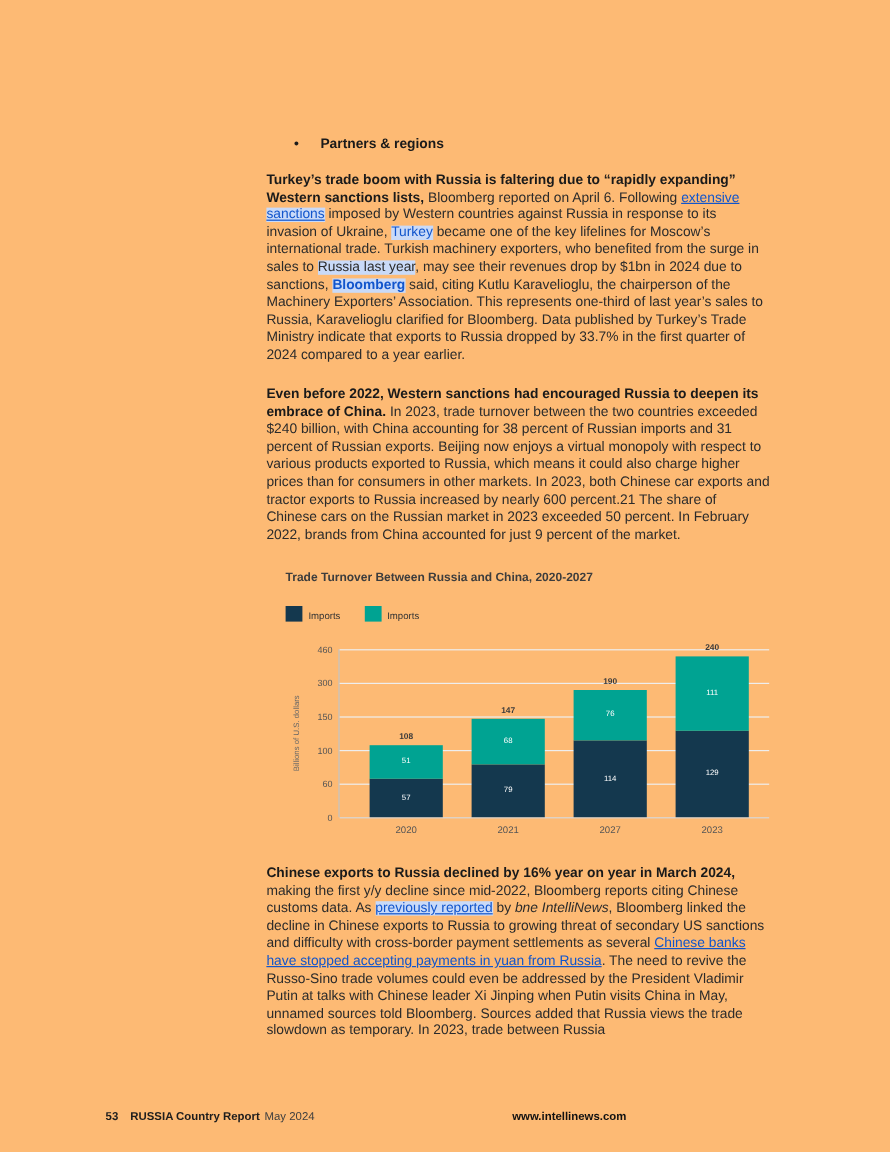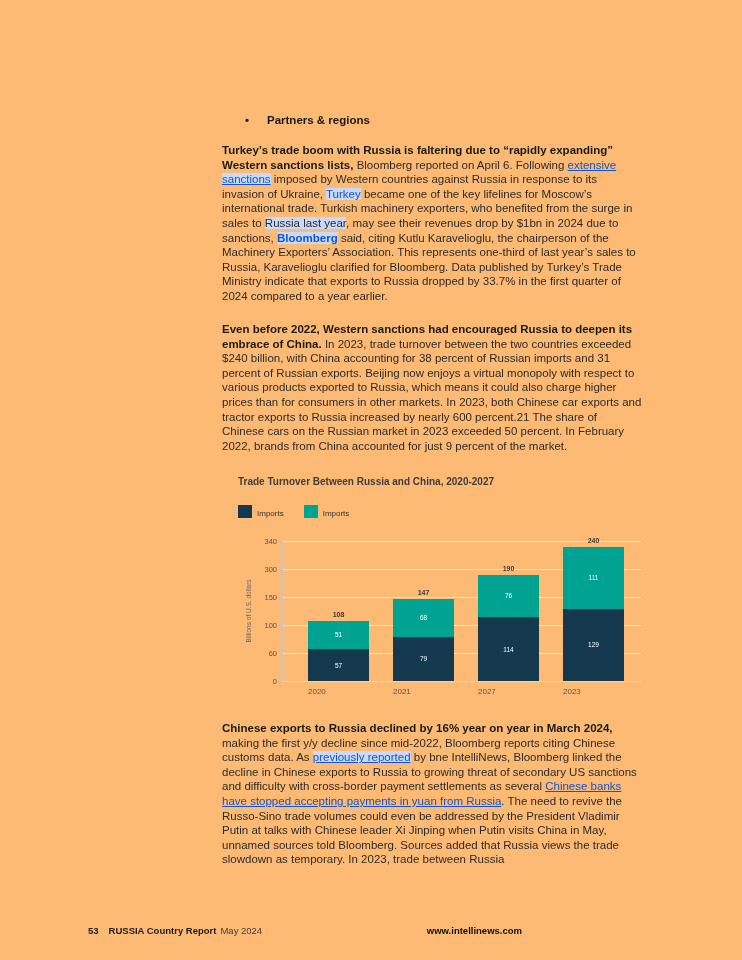--- a/index.html
+++ b/index.html
@@ -7,38 +7,38 @@
         font-family:"Liberation Sans",sans-serif;color:#262626;}
   .heading{position:absolute;left:245px;top:114px;font-size:11.5px;font-weight:bold;color:#1a1a1a;}
   .heading .bullet{display:inline-block;width:22px;}
   .para{position:absolute;left:222px;width:420px;margin:0;font-size:11.5px;line-height:14.6px;
         color:#2b2b2b;text-align:left;}
   .p1{top:143px;} .p2{top:322px;} .p3{top:721px;}
   .seg-bold{font-weight:bold;color:#1a1a1a;text-align:right;}
   .seg-link{color:#1155cc;}
   .seg-underline{text-decoration:underline;}
   .seg-hl{background:#c9daf8;}
-  .seg-italic{}
+  .seg-italic{font-style:italic;}
   
   .chart{position:absolute;left:238px;top:476px;width:410px;height:232px;}
   .chart-title{position:absolute;left:0;top:0;font-size:10px;font-weight:600;color:#3d3d3d;white-space:nowrap;}
   .chart-legend{position:absolute;left:0;top:29px;display:flex;gap:20px;align-items:center;}
   .legend-item{display:flex;align-items:flex-end;gap:5px;}
   .legend-swatch{width:14px;height:13px;display:inline-block;}
   .legend-label{font-size:8px;color:#333;}
   .chart-ylabel{position:absolute;left:10px;top:135px;transform:translate(-50%,-50%) rotate(-90deg);
         font-size:6.5px;color:#666;white-space:nowrap;}
   .chart-plot{position:absolute;left:44px;top:65px;width:358px;height:140px;border-left:1px solid #c4c4c4;}
   .gridline{position:absolute;left:0;width:358px;height:1px;background:#eeeeee;}
   .gridline.base{background:#d8d8d8;}
   .ytick{position:absolute;left:-30px;width:24px;text-align:right;font-size:7.5px;color:#555;}
   .bar-seg{position:absolute;display:flex;align-items:center;justify-content:center;}
   .bar-seg .bar-label{font-size:6.5px;color:#ffffff;}
   .bar-total{position:absolute;width:61px;text-align:center;font-size:7px;font-weight:bold;color:#3a3a3a;}
-  .xtick{position:absolute;top:146px;width:61px;font-size:8px;color:#555;}
+  .xtick{position:absolute;top:146px;width:61px;text-align:center;font-size:8px;color:#555;}
   
   .footer{position:absolute;left:0;top:925px;width:660px;height:16px;font-size:9.5px;color:#1d1d1d;}
   .footer-left{position:absolute;left:88px;top:0;}
   .page-num{font-weight:bold;margin-right:10px;}
   .report-title{font-weight:bold;}
   .report-date{margin-left:4px;color:#3f3f3f;}
   .footer-link{position:absolute;right:138px;top:0;font-weight:bold;
         color:#111;cursor:pointer;}
 </style>
 </head>
@@ -72,21 +72,21 @@
         <div class="ytick" style="top: 135.5px;">0</div>
         <div class="gridline" style="top: 112px;"></div>
         <div class="ytick" style="top: 107.5px;">60</div>
         <div class="gridline" style="top: 84px;"></div>
         <div class="ytick" style="top: 79.5px;">100</div>
         <div class="gridline" style="top: 56px;"></div>
         <div class="ytick" style="top: 51.5px;">150</div>
         <div class="gridline" style="top: 28px;"></div>
         <div class="ytick" style="top: 23.5px;">300</div>
         <div class="gridline" style="top: 0px;"></div>
-        <div class="ytick" style="top: -4.5px;">340</div>
+        <div class="ytick" style="top: -4.5px;">460</div>
         <div class="bar-seg" style="left: 25px; width: 61px; bottom: 0px; height: 31.92px; background: rgb(20, 56, 78);">
           <span class="bar-label">57</span>
         </div>
         <div class="bar-seg" style="left: 25px; width: 61px; bottom: 31.92px; height: 28.56px; background: rgb(0, 163, 146);">
           <span class="bar-label">51</span>
         </div>
         <div class="bar-total" style="left: 25px; bottom: 63.48px;">108</div>
         <div class="xtick" style="left: 25px;">2020</div>
         <div class="bar-seg" style="left: 110px; width: 61px; bottom: 0px; height: 44.24px; background: rgb(20, 56, 78);">
           <span class="bar-label">79</span>

